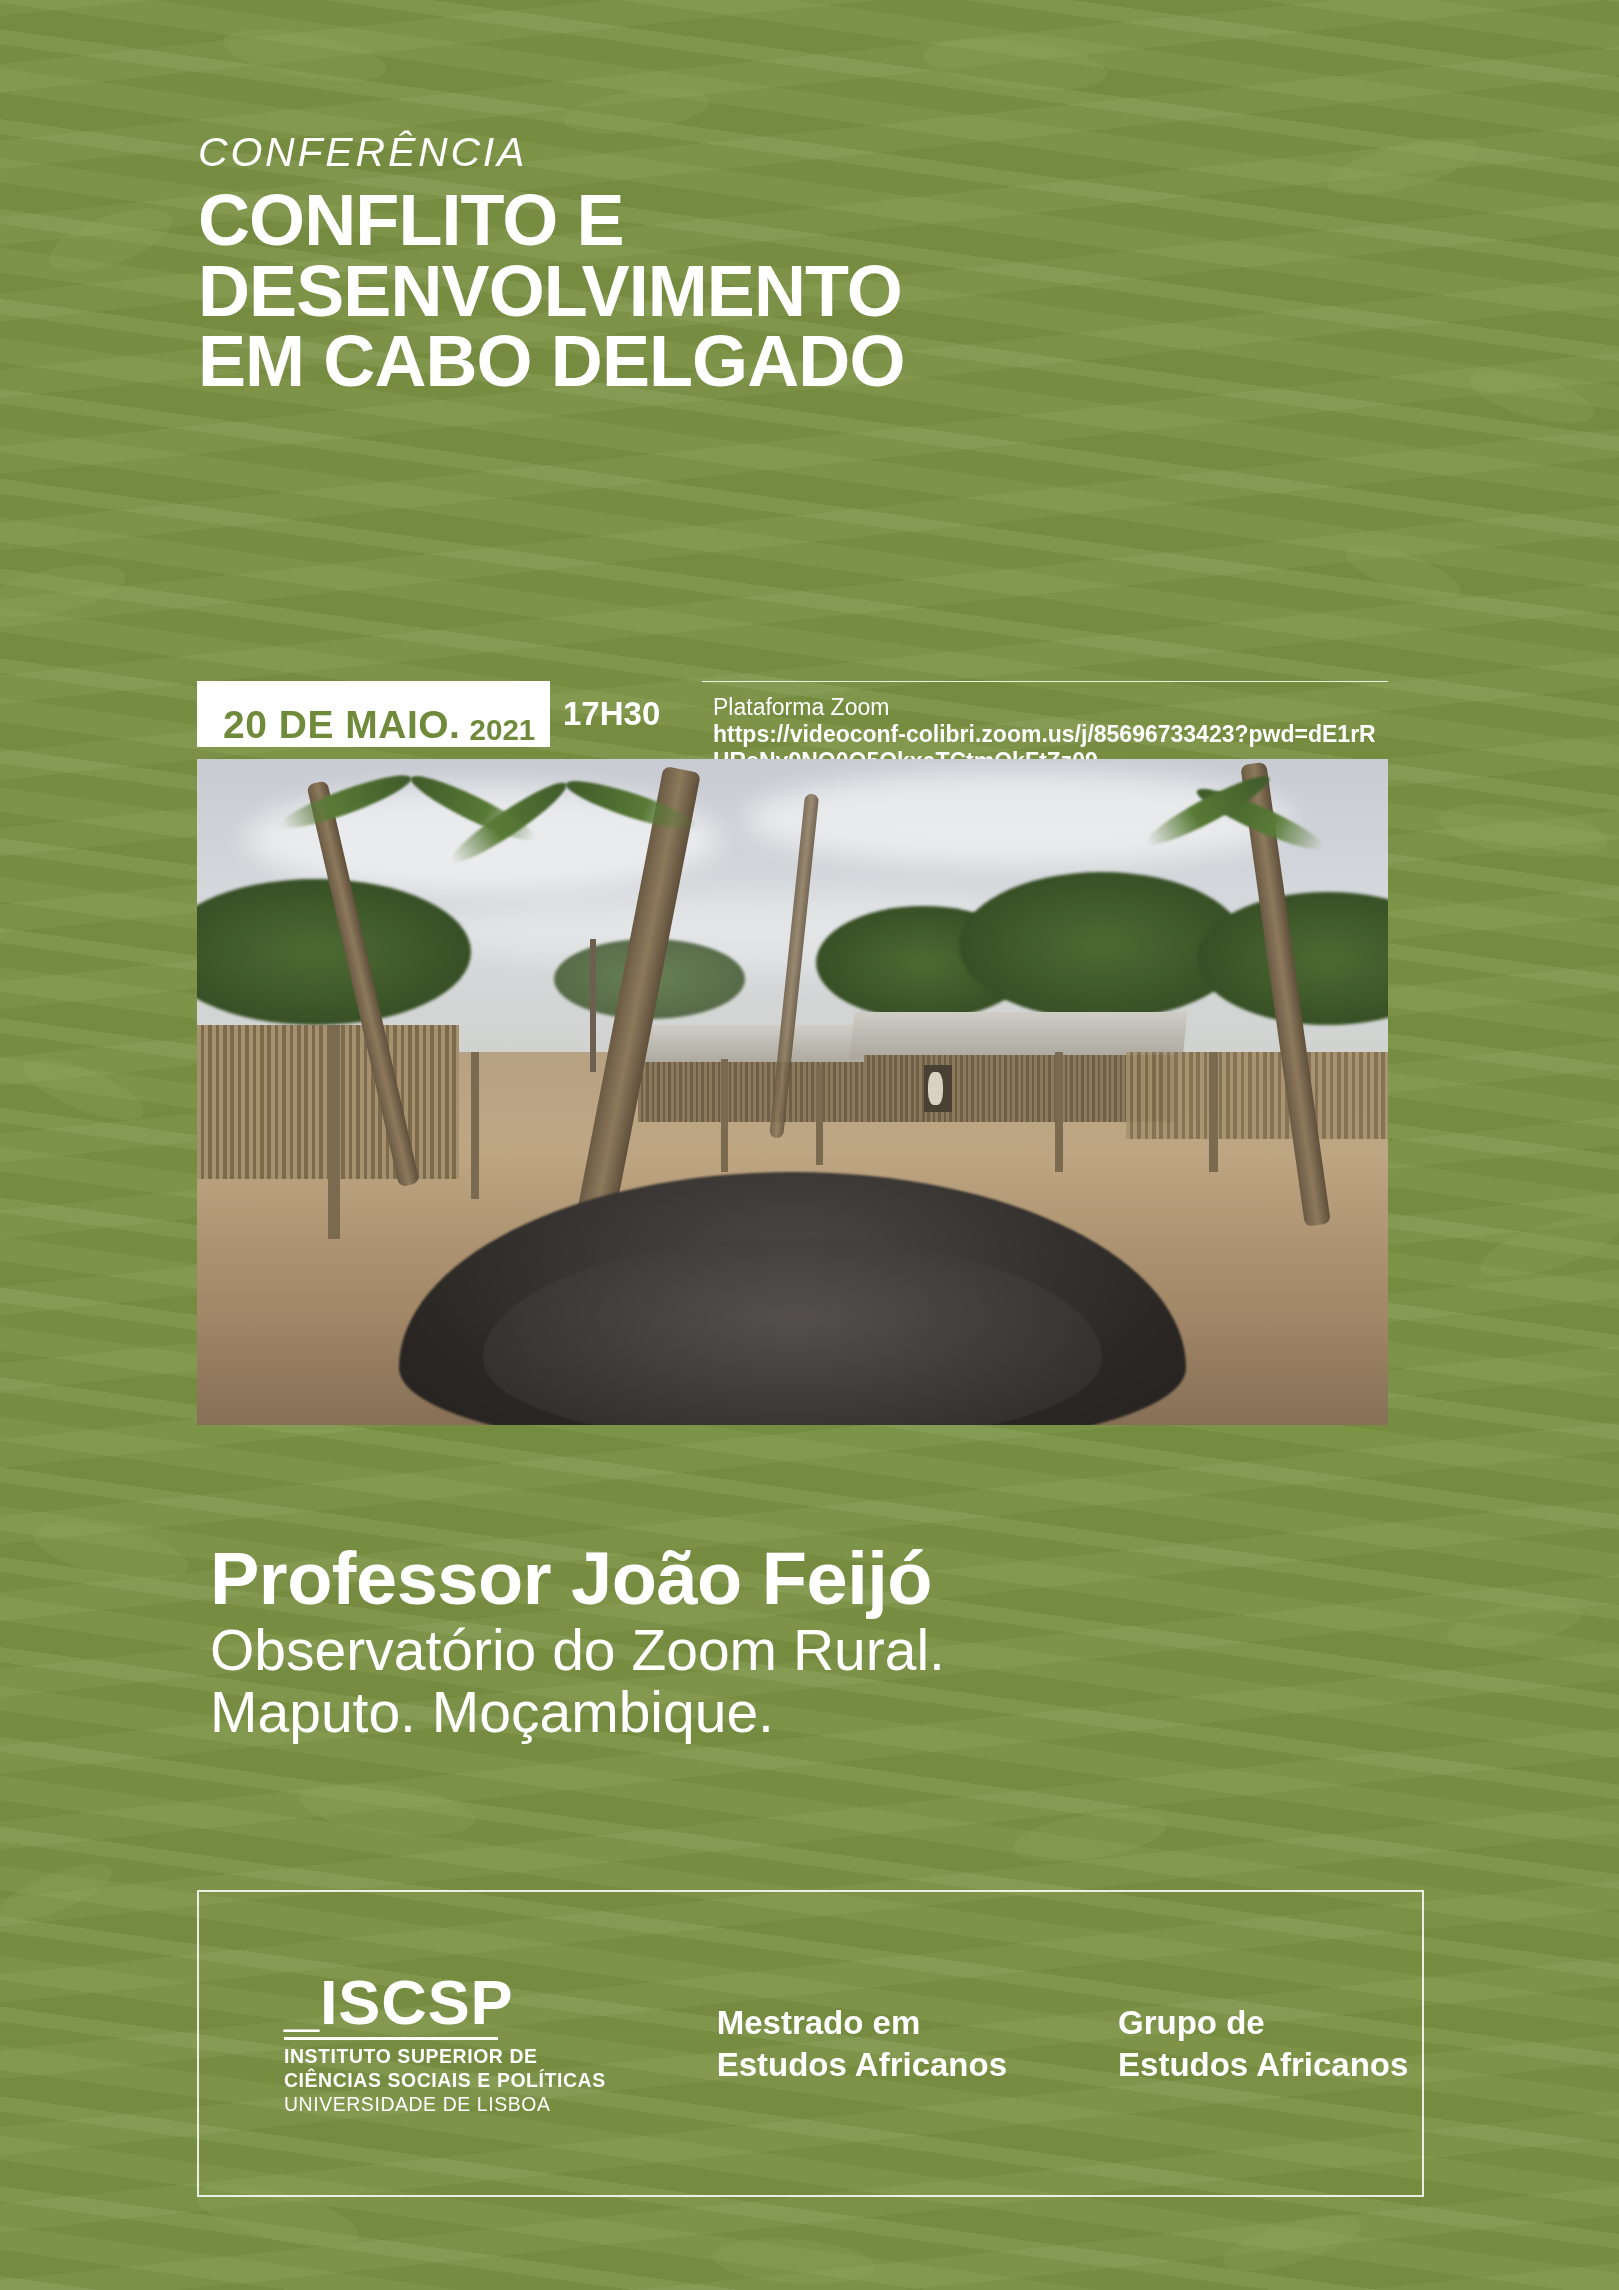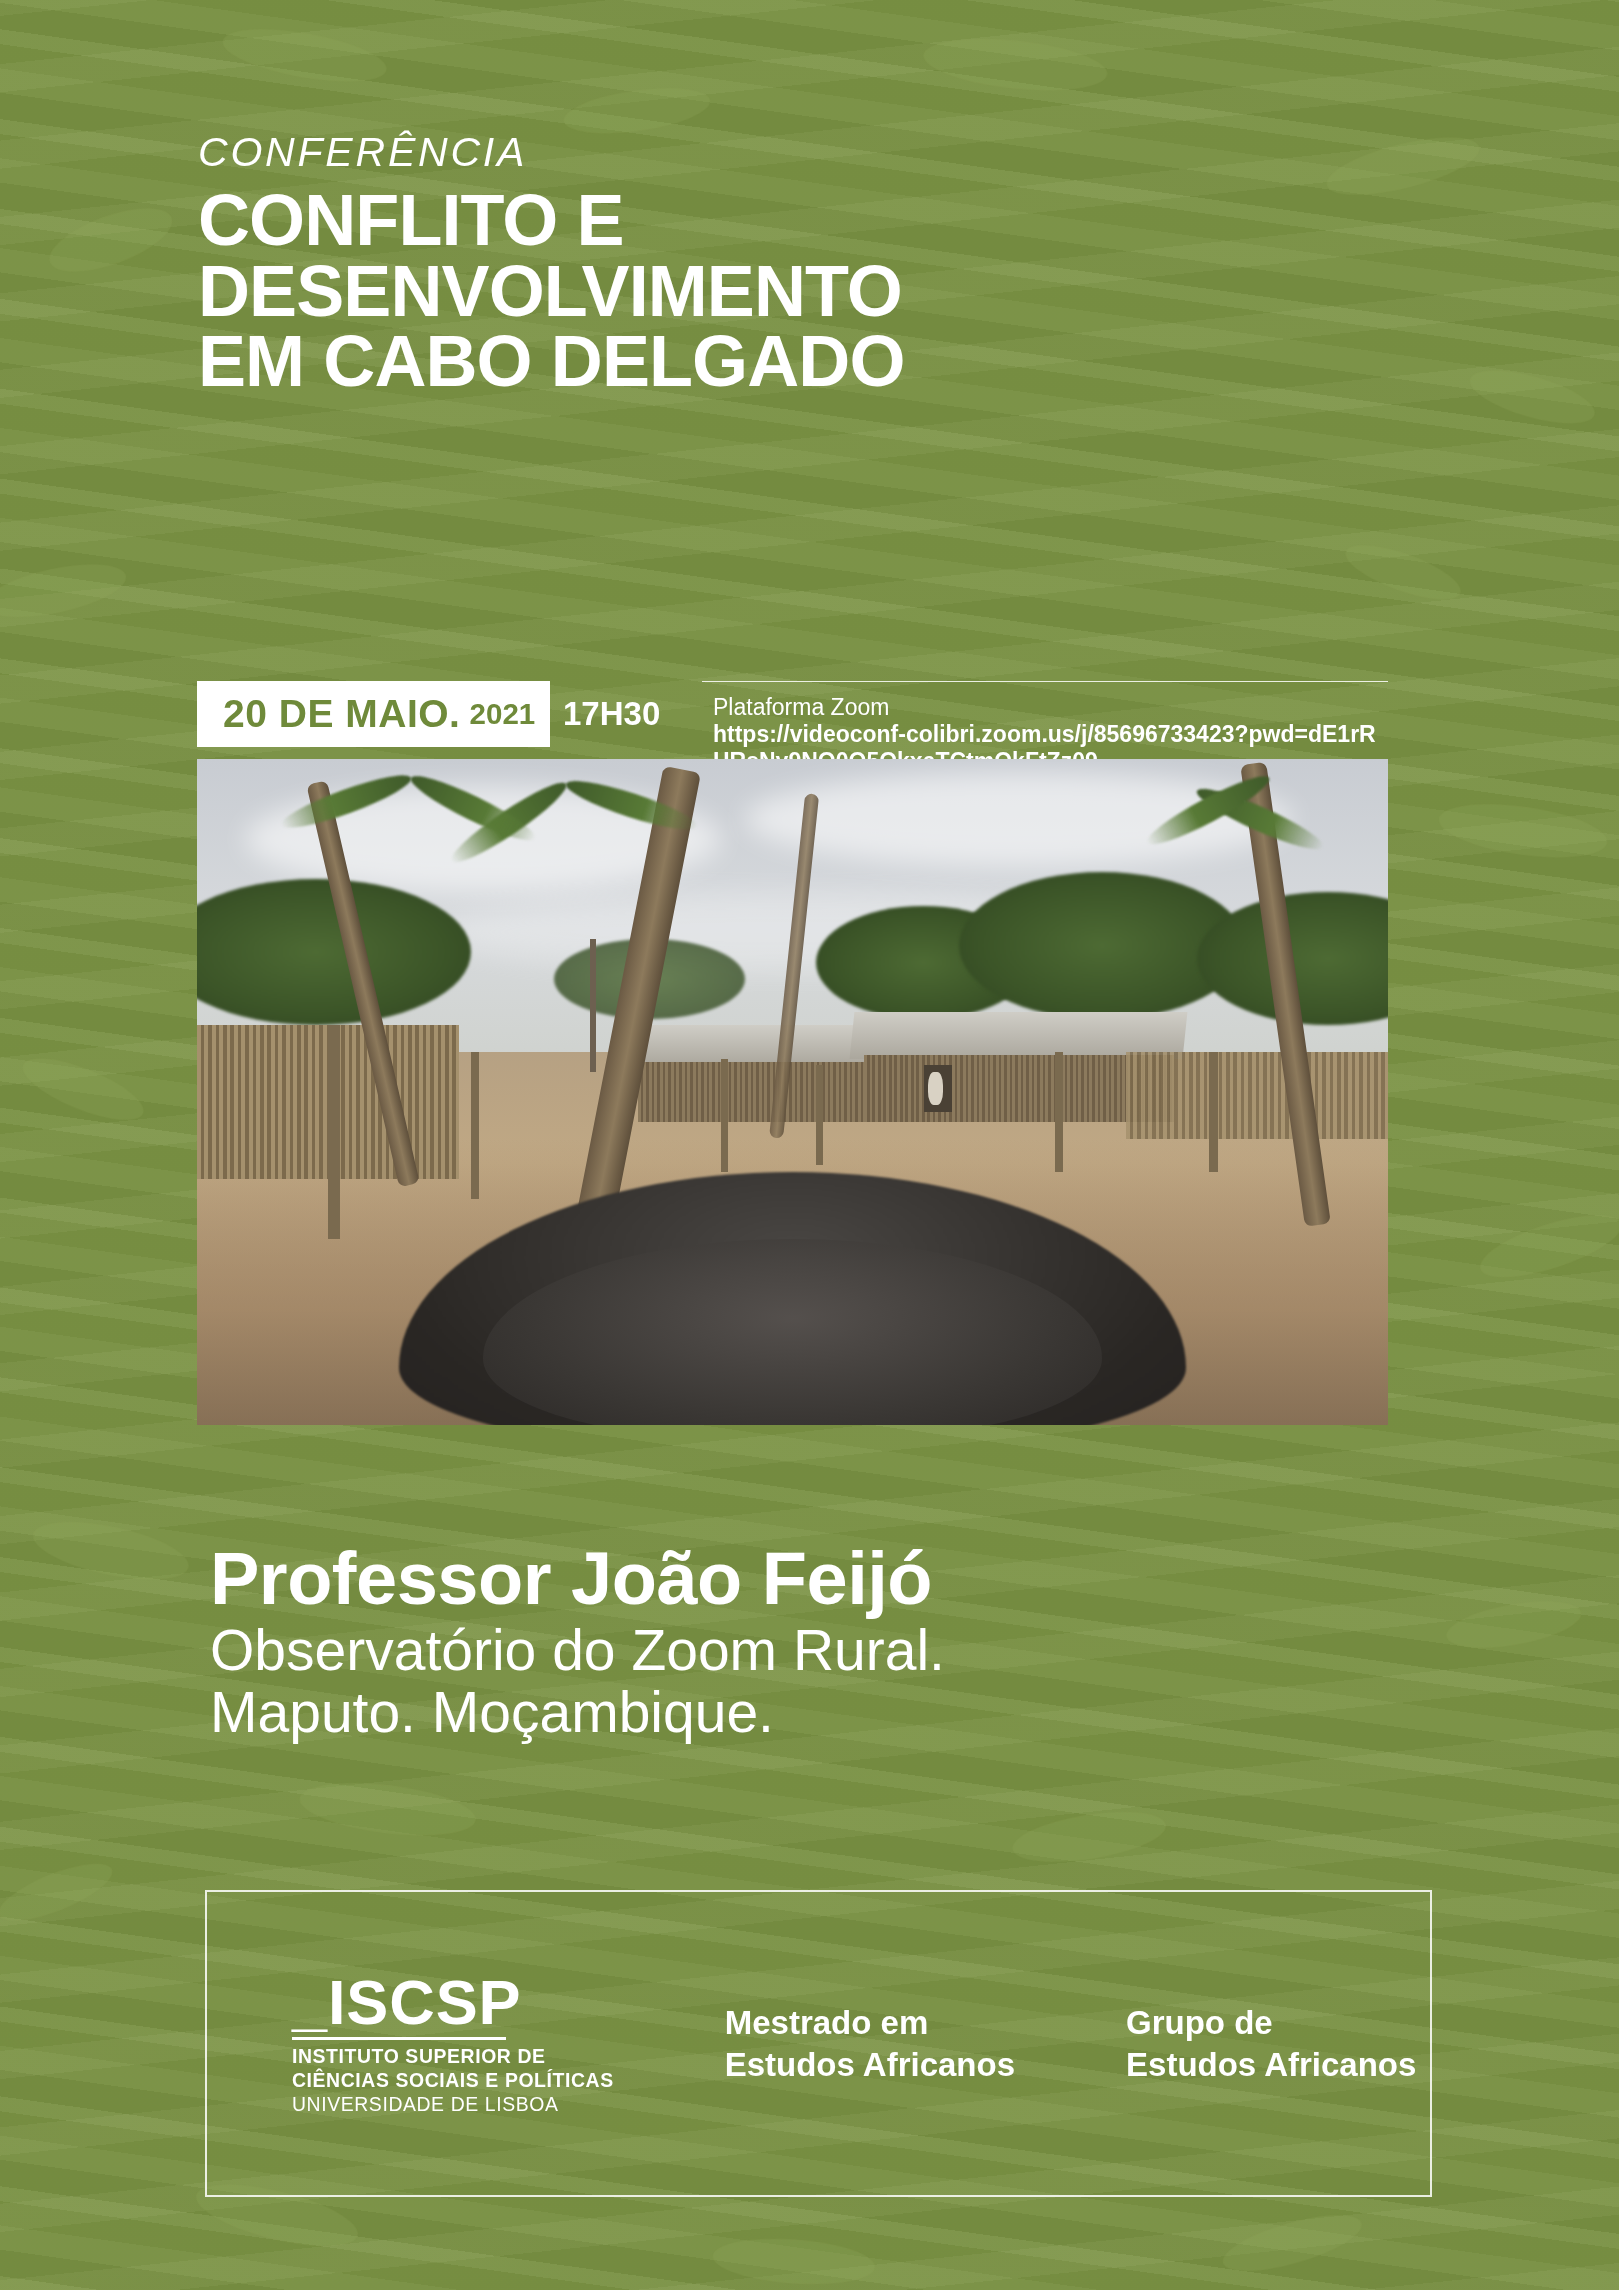--- a/index.html
+++ b/index.html
@@ -84,21 +84,21 @@
     width: 1191px;
     height: 66px;
     display: flex;
     align-items: stretch;
   }
   .date-box {
     background: #ffffff;
     color: #6f8a3a;
     width: 353px;
     display: flex;
-    align-items: center;
+    align-items: flex-end;
     padding-left: 26px;
     gap: 9.2px;
   }
   .date-main {
     font-weight: 700;
     font-size: 39px;
     letter-spacing: 0.5px;
     text-transform: uppercase;
   }
   .date-year {
@@ -242,21 +242,20 @@
   .speaker-affil .line { display: block; }
 
   
   .footer {
     position: absolute;
     left: 197px;
     top: 1890px;
     width: 1227px;
     height: 307px;
     border: 2.8px solid rgba(255,255,255,0.85);
-    margin-left: 8px;
   }
   .footer-inner {
     position: absolute;
     inset: 0;
     display: flex;
     align-items: center;
     padding-left: 85px;
     gap: 111px;
   }
   .iscsp { color: #ffffff; }

